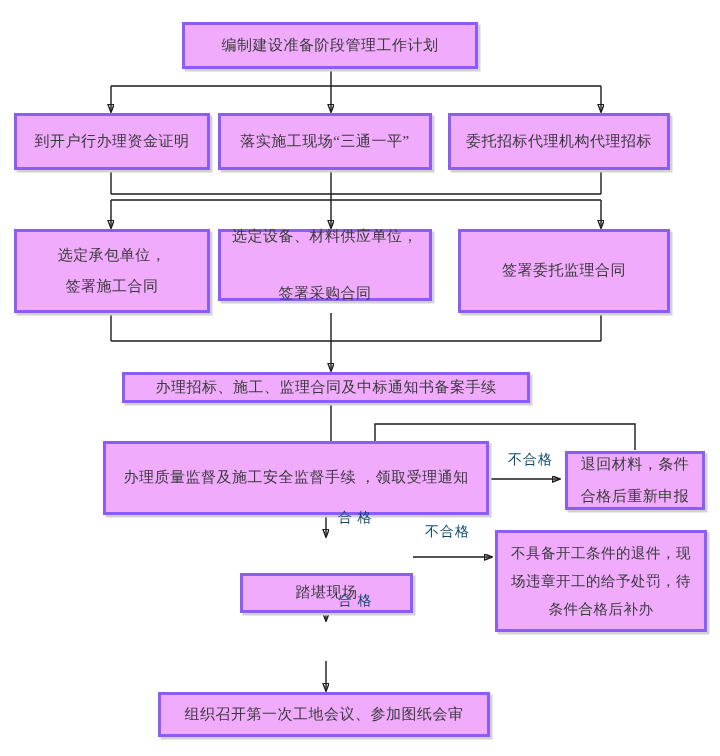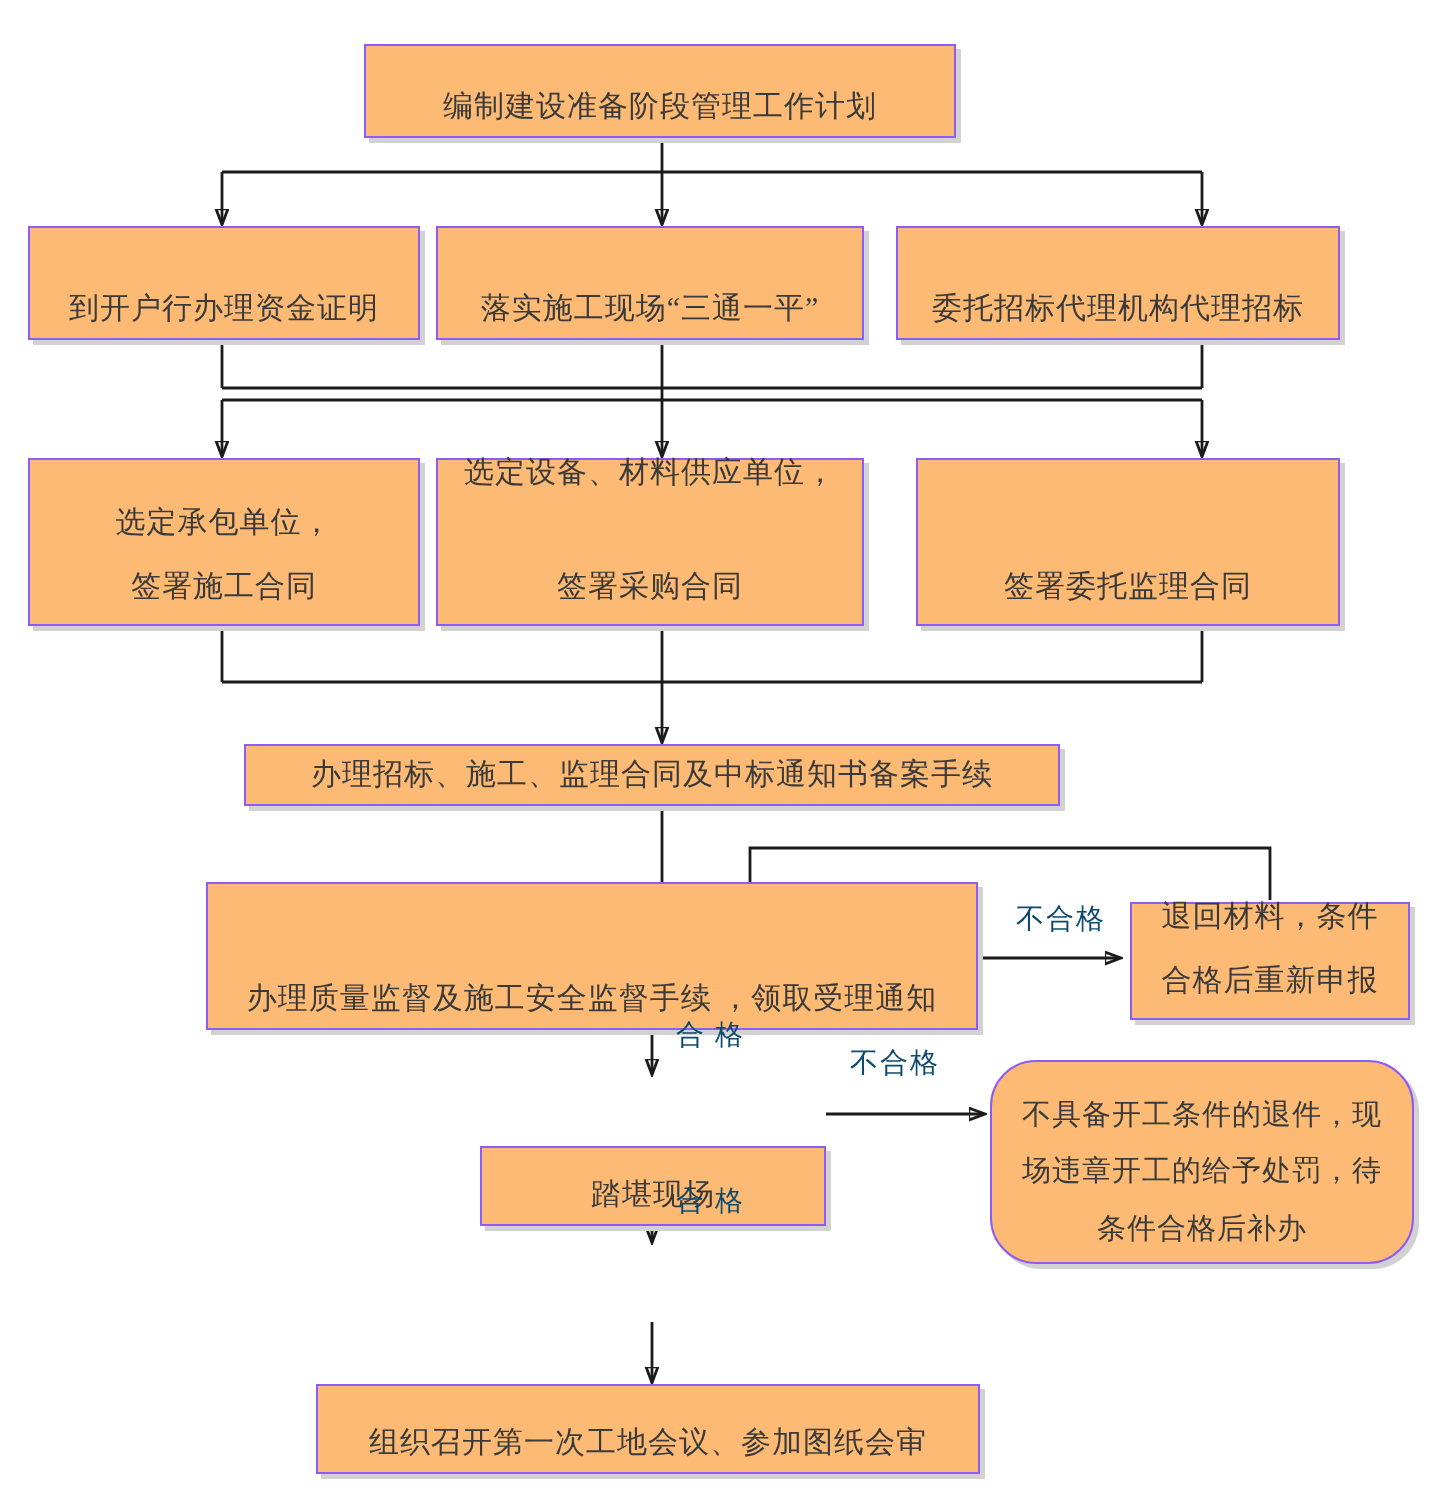--- a/index.html
+++ b/index.html
@@ -11,37 +11,37 @@
     position: relative;
     width: 720px;
     height: 756px;
     background: #ffffff;
     font-family: "Liberation Serif", "DejaVu Serif", serif;
     overflow: hidden;
   }
   .node {
     position: absolute;
     box-sizing: border-box;
-    background: #fdba74;
-    border: 1px solid #8b5cf6;
+    background: #f0abfc;
+    border: 3px solid #8b5cf6;
     box-shadow: 2.5px 2.5px 0 0 #d2d2d2;
     display: flex;
     flex-direction: column;
     align-items: center;
-    justify-content: flex-end;
+    justify-content: center;
     color: #3a3a3a;
     font-size: 15px;
     letter-spacing: 0.5px;
     line-height: 1.55;
     text-align: center;
     padding: 2px 6px;
   }
   .node .ln { display: block; white-space: nowrap; }
   .node.two-line { line-height: 2.1; }
-  .node.three-line { line-height: 1.95; font-size: 14.5px; border-radius: 23px; }
+  .node.three-line { line-height: 1.95; font-size: 14.5px; }
 
   .edge-label {
     position: absolute;
     color: #0c4a6e;
     font-size: 14px;
     letter-spacing: 1px;
     white-space: nowrap;
   }
   svg.wires {
     position: absolute;
@@ -119,21 +119,21 @@
 
   <div class="node" style="left:448px; top:113px; width:222px; height:57px;">
     <span class="ln">委托招标代理机构代理招标</span>
   </div>
 
   <div class="node two-line" style="left:14px; top:229px; width:196px; height:84px;">
     <span class="ln">选定承包单位，</span>
     <span class="ln">签署施工合同</span>
   </div>
 
-  <div class="node two-line" style="left:218px; top:229px; width:214px; height:84px;gap:25px;">
+  <div class="node two-line" style="left:218px; top:229px; width:214px; height:72px;gap:25px;">
     <span class="ln">选定设备、材料供应单位，</span>
     <span class="ln">签署采购合同</span>
   </div>
 
   <div class="node two-line" style="left:458px; top:229px; width:212px; height:84px;">
     <span class="ln">签署委托监理合同</span>
   </div>
 
   <div class="node" style="left:122px; top:372px; width:408px; height:31px;">
     <span class="ln">办理招标、施工、监理合同及中标通知书备案手续</span>

